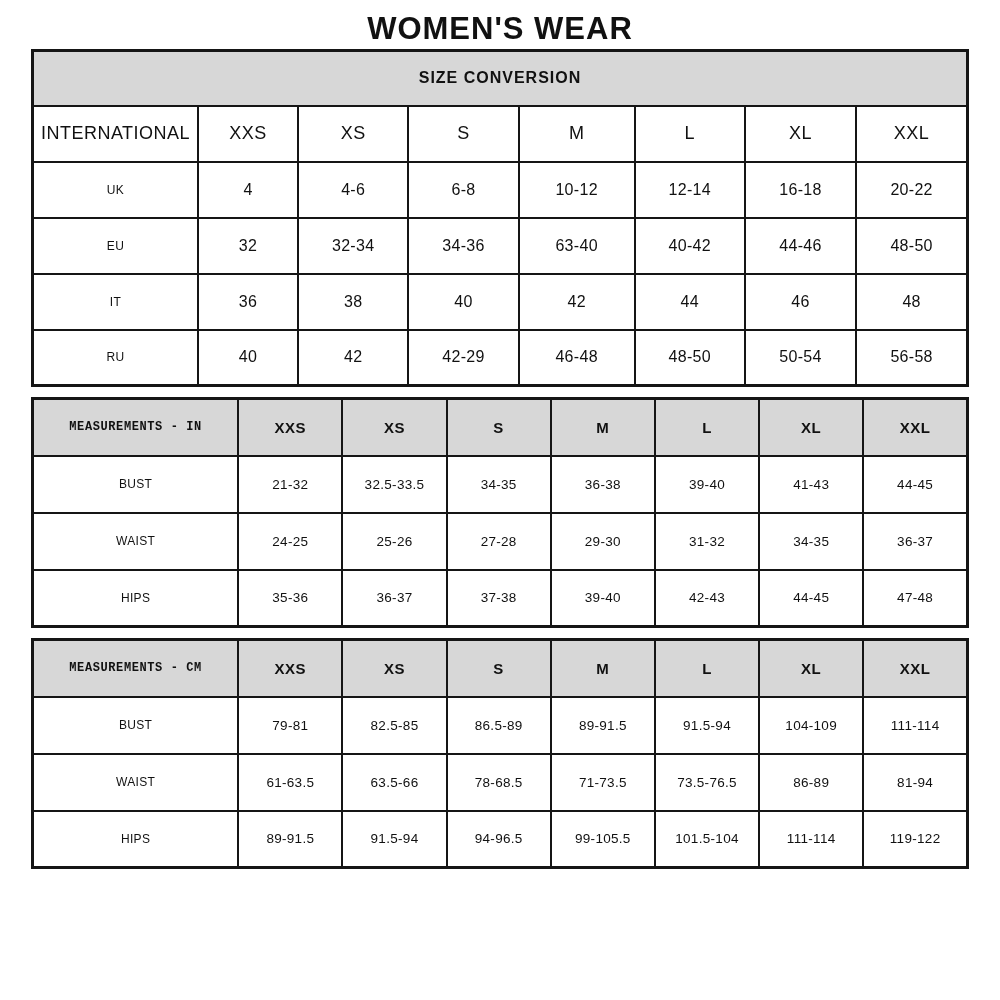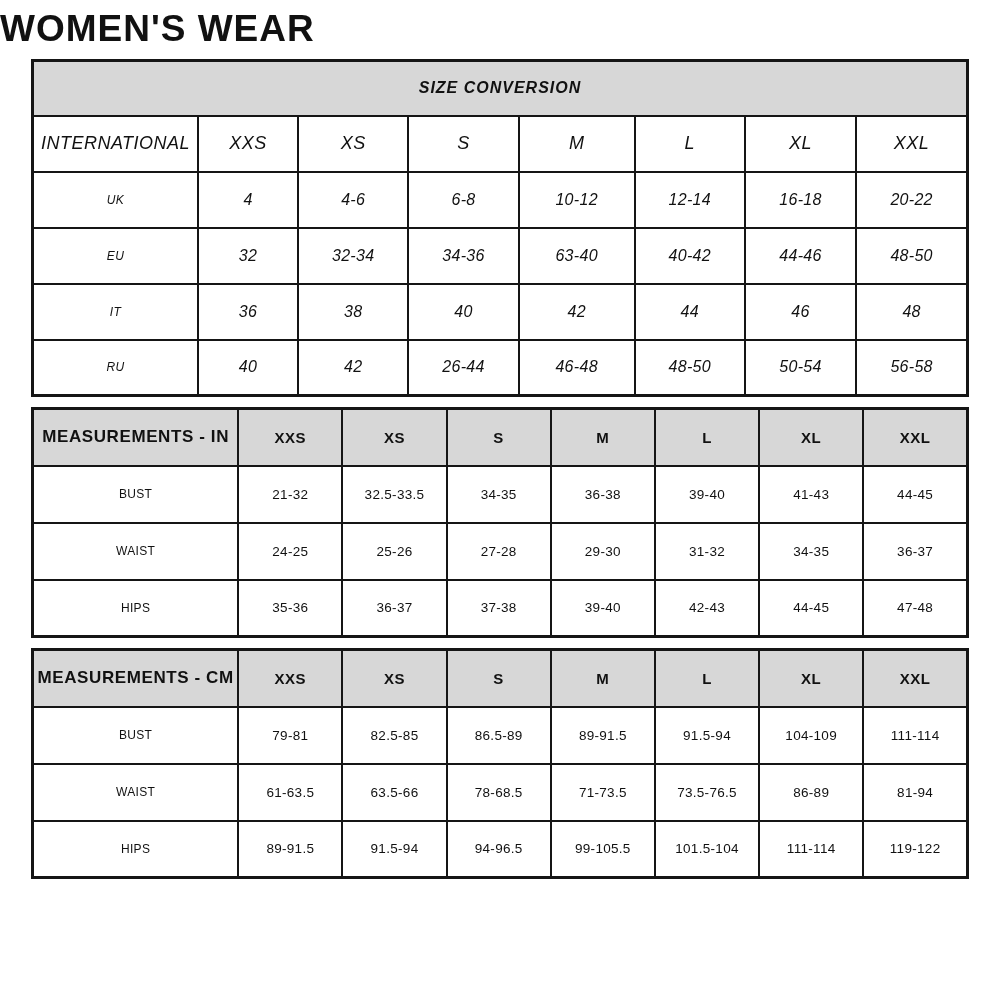--- a/index.html
+++ b/index.html
@@ -10,61 +10,61 @@
   }
   * { box-sizing: border-box; }
   html, body {
     margin: 0; padding: 0;
     width: 1000px; height: 1000px;
     background: var(--bg);
     color: var(--text);
     font-family: "Liberation Sans", sans-serif;
   }
   .page-title {
-    height: 59px;
+    height: 49px;
     line-height: 57px;
-    text-align: left;
-    font-size: 37px;
+    text-align: center;
+    font-size: 31px;
     font-weight: 700;
     letter-spacing: 1px;
   }
   table {
     width: 938px;
     margin: 0 auto;
     border-collapse: collapse;
     table-layout: fixed;
     border: 3px solid var(--border);
   }
   td {
     border: 2px solid var(--border);
     text-align: center;
     vertical-align: middle;
     overflow: hidden;
     white-space: nowrap;
   }
   
-  .size-table td { height: 56px; font-size: 16px; letter-spacing: 0.3px; font-style: italic; }
+  .size-table td { height: 56px; font-size: 16px; letter-spacing: 0.3px; }
   .size-table .title-row td {
     height: 55px;
     background: var(--header-bg);
     font-weight: 700;
     font-size: 16px;
     letter-spacing: 1px;
   }
   .size-table .cols-row td { font-size: 18px; letter-spacing: 0.5px; }
   
   .meas-table { margin-top: 10px; }
   .meas-table td { height: 57px; font-size: 13.5px; letter-spacing: 0.3px; }
   .meas-table .header-row td {
     background: var(--header-bg);
     font-weight: 700;
     font-size: 15px;
     letter-spacing: 0.6px;
   }
-  .meas-table .header-row .first-col { font-size: 17px; }
+  .meas-table .header-row .first-col { font-size: 12px; font-family: Liberation Mono, monospace; }
   .meas-table .row-label, .size-table .row-label { font-size: 12px; }
 </style>
 </head>
 <body>
 
 <div class="page-title">WOMEN'S WEAR</div>
 
 <table class="size-table">
   <colgroup>
     <col style="width:17.7%">
@@ -119,21 +119,21 @@
         <td>40</td>
         <td>42</td>
         <td>44</td>
         <td>46</td>
         <td>48</td>
       </tr>
       <tr>
         <td class="row-label">RU</td>
         <td>40</td>
         <td>42</td>
-        <td>26-44</td>
+        <td>42-29</td>
         <td>46-48</td>
         <td>48-50</td>
         <td>50-54</td>
         <td>56-58</td>
       </tr>
     </tbody>
 </table>
 
 <table class="meas-table">
   <colgroup>

